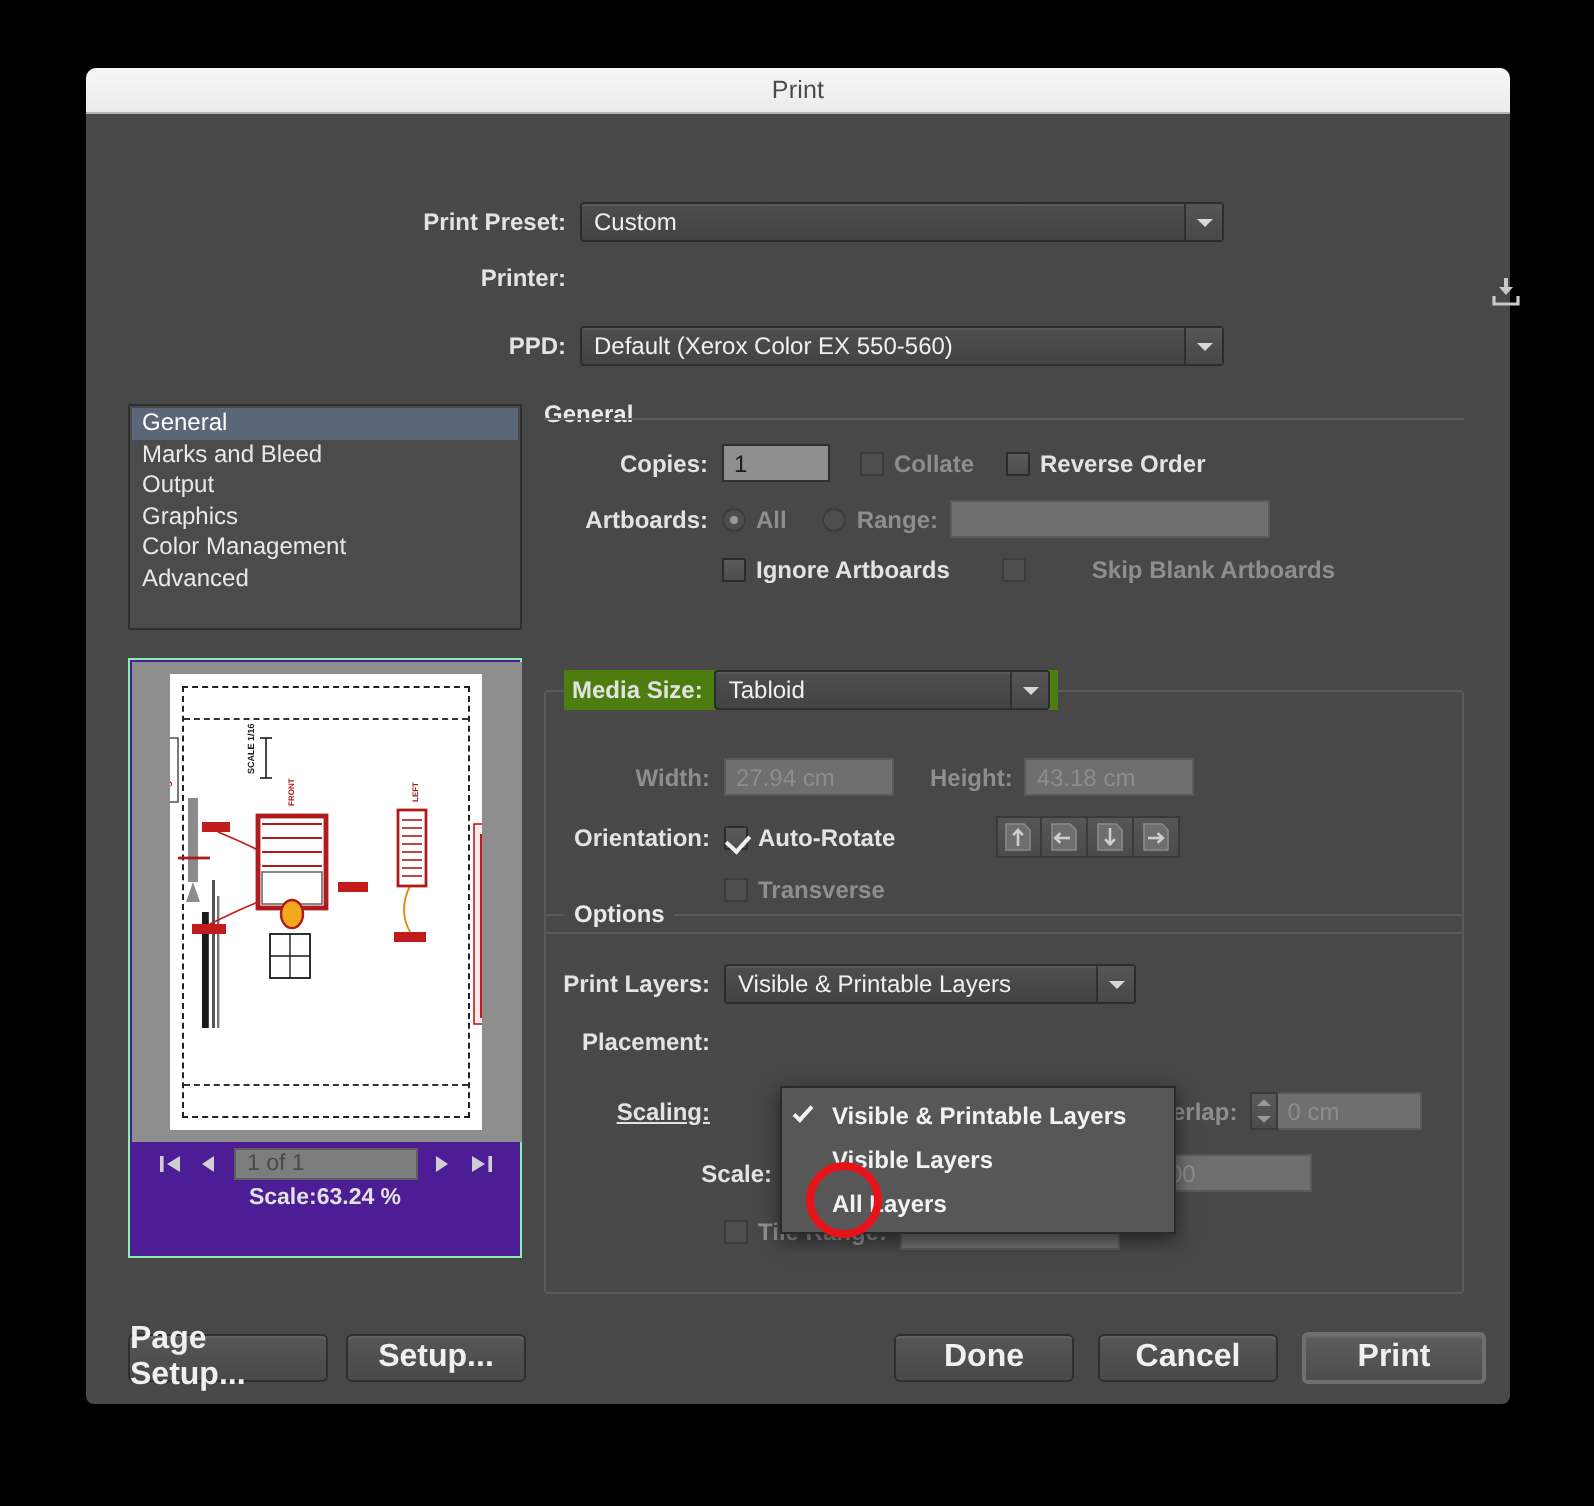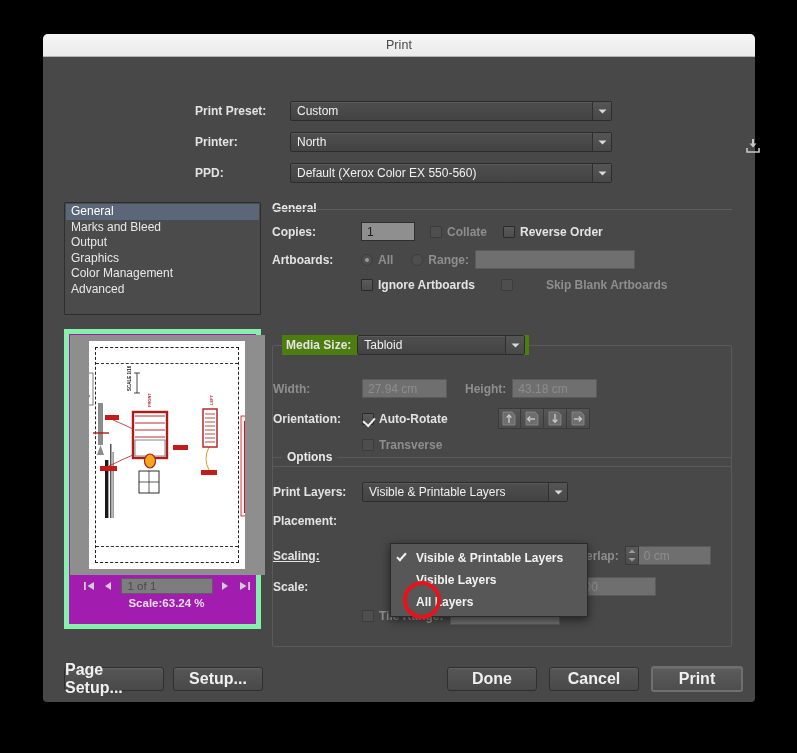--- a/index.html
+++ b/index.html
@@ -35,21 +35,21 @@
   }
 
   .body { position: relative; width: 100%; height: 645px; }
 
   
   .lbl {
     font-size: 12px; color: #e3e3e3; font-weight: bold;
     white-space: nowrap;
   }
   .lbl.dim { color: #8e8e8e; }
-  .row-label { text-align: left; }
+  .row-label { text-align: right; }
 
   
   .toprow { position: absolute; display: flex; align-items: center; }
   .toprow .row-label { width: 88px; margin-right: 7px; }
 
   .combo {
     position: relative;
     height: 20px;
     background: linear-gradient(to bottom, #4e4e4e, #434343);
     border: 1px solid #2c2c2c;
@@ -85,22 +85,22 @@
     height: 15.6px; line-height: 15.6px;
     font-size: 12px; color: #e8e8e8;
     padding-left: 5px; white-space: nowrap;
   }
   .side-item.sel { background: #5c6679; color: #ffffff; }
 
   
   .preview-panel {
     position: absolute; left: 21px; top: 272px;
     width: 197px; height: 300px;
-    background: #a21caf;
-    border: 5px solid #86efac;
+    background: #4c1d95;
+    border: 1px solid #86efac;
   }
   .preview-canvas {
     position: absolute; left: 1px; top: 1px;
     width: 195px; height: 240px;
     background: #8e8e8e;
     overflow: hidden;
   }
   .page-sheet {
     position: absolute; left: 19px; top: 6px;
     width: 156px; height: 228px;
@@ -301,28 +301,20 @@
     <div class="save-preset-icon">
       <svg width="16" height="16" viewBox="0 0 16 16">
         <path d="M8 1 L8 7" stroke="#c9c9c9" stroke-width="2"></path>
         <path d="M4.5 5.5 L8 9.5 L11.5 5.5 Z" fill="#c9c9c9"></path>
         <path d="M2 10 L2 14 L14 14 L14 10" fill="none" stroke="#c9c9c9" stroke-width="1.6"></path>
       </svg>
     </div>
 
     <div class="toprow" style="left:152px; top:75px; width:540px;">
       <span class="lbl row-label">Printer:</span>
-      <div class="combo" style="width:322px;">
-        <span class="combo-text">North</span>
-        <span class="combo-arrow">
-          <svg width="9" height="7" viewBox="0 0 9 7">
-              <path d="M0.5 1.5 L4.5 5.5 L8.5 1.5 Z" fill="#d8d8d8"></path>
-            </svg>
-        </span>
-      </div>
     </div>
 
     <div class="toprow" style="left:152px; top:106px; width:540px;">
       <span class="lbl row-label">PPD:</span>
       <div class="combo" style="width:322px;">
         <span class="combo-text">Default (Xerox Color EX 550-560)</span>
         <span class="combo-arrow">
           <svg width="9" height="7" viewBox="0 0 9 7">
               <path d="M0.5 1.5 L4.5 5.5 L8.5 1.5 Z" fill="#d8d8d8"></path>
             </svg>

